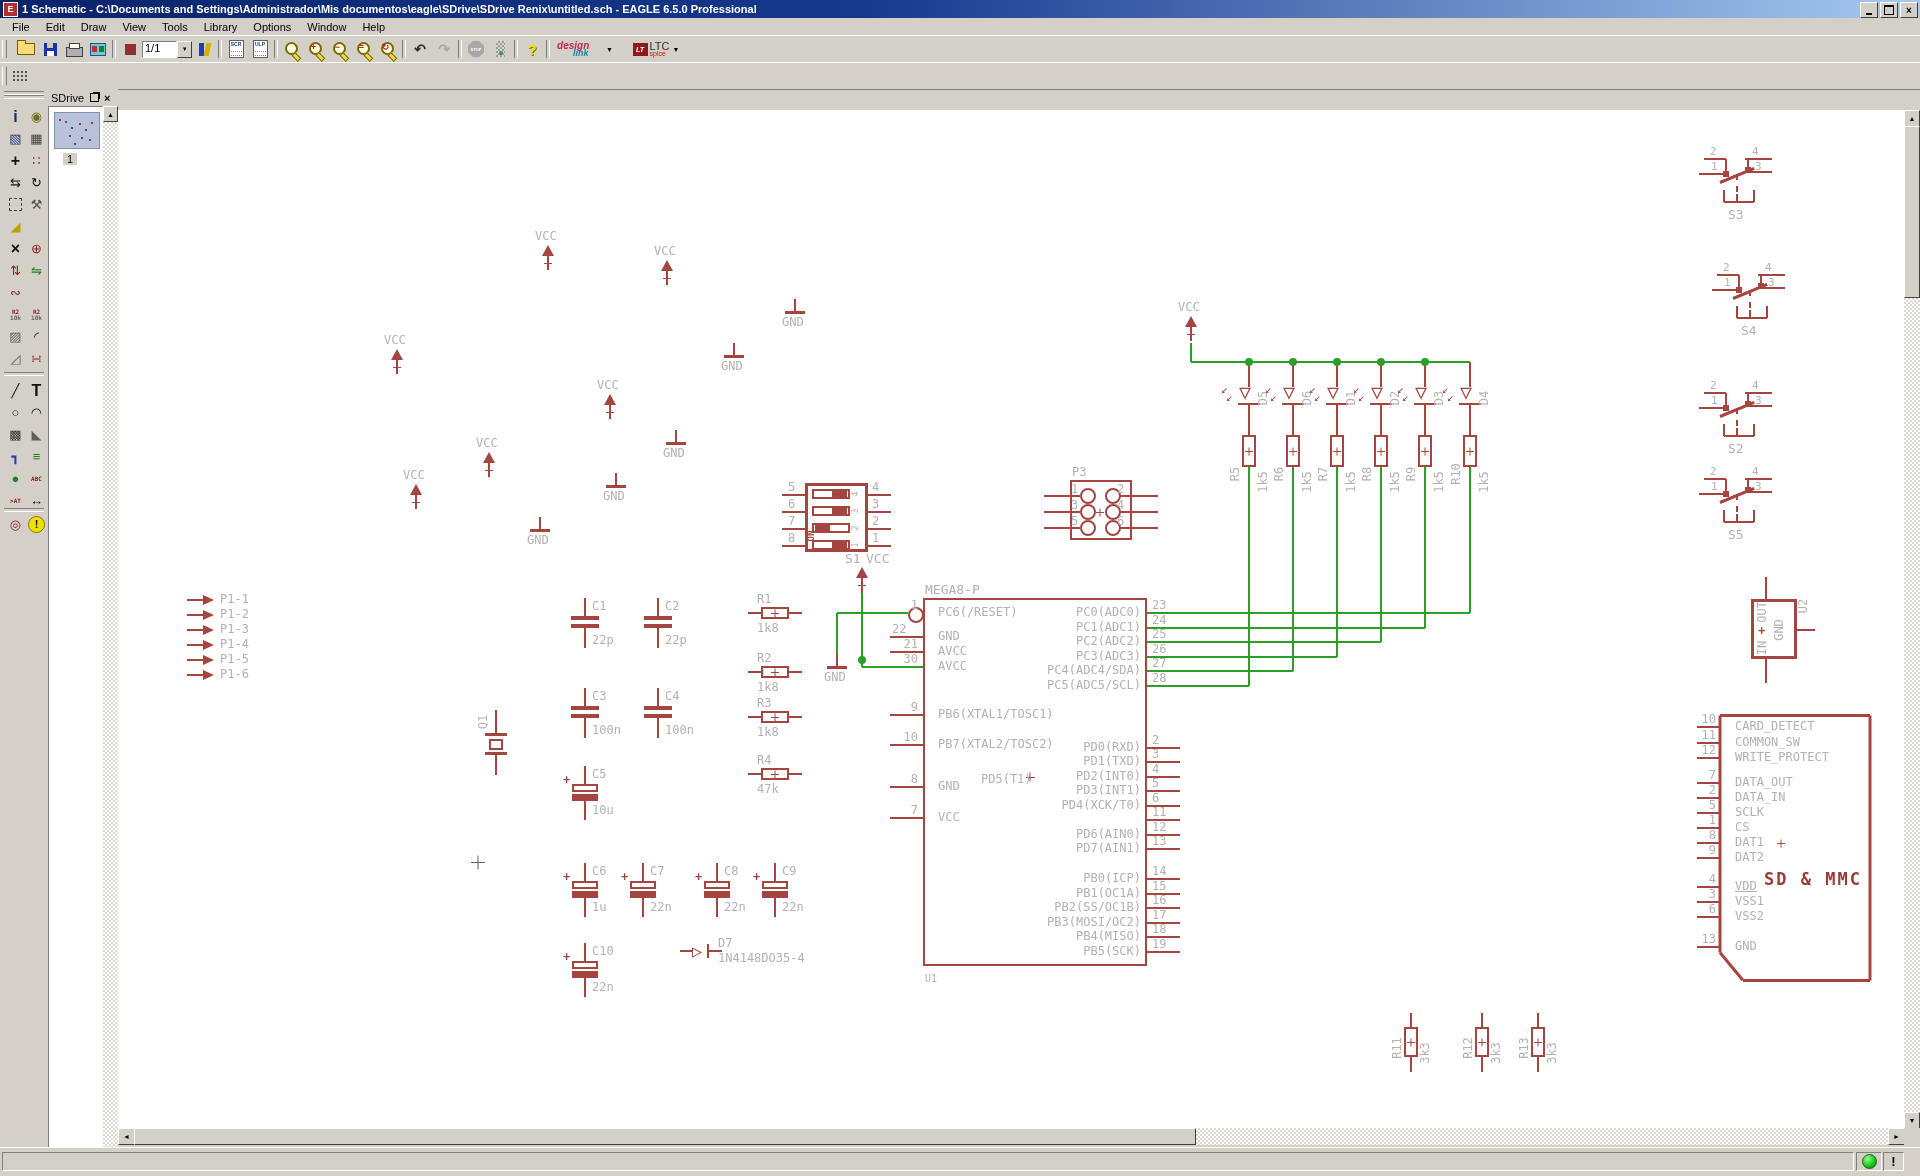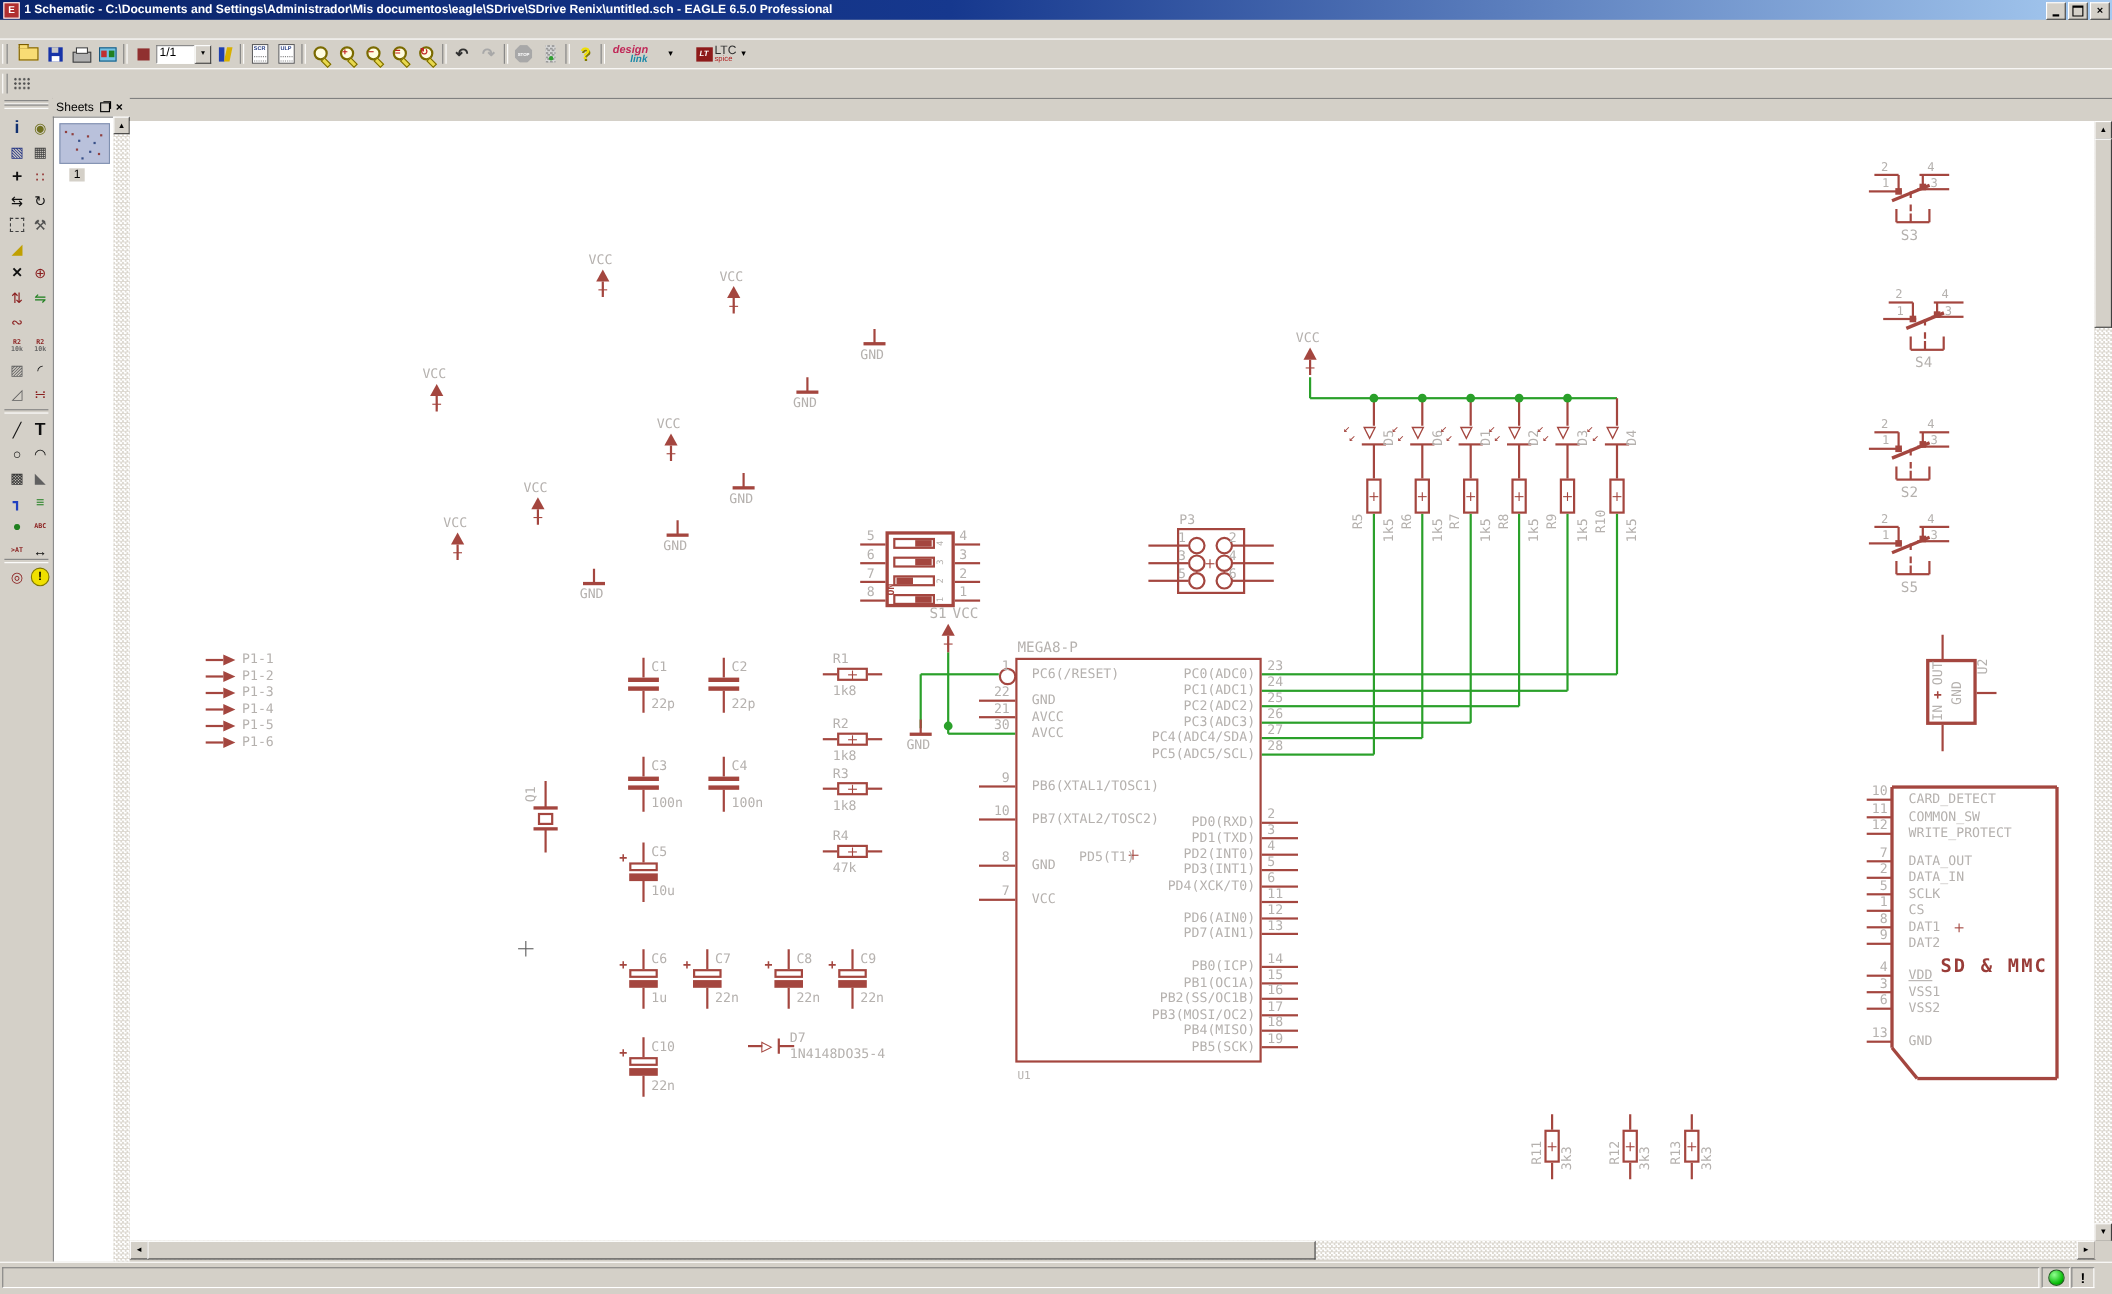--- a/index.html
+++ b/index.html
@@ -150,20 +150,31 @@
       <span class="wbtn raised">
           <span class="wmin"></span>
         </span>
       <span class="wbtn raised">
           <span class="wmax"></span>
         </span>
       <span class="wbtn raised">×</span>
     </span>
   </div>
 
+  <div id="menubar">
+      <span class="menuitem">File</span>
+      <span class="menuitem">Edit</span>
+      <span class="menuitem">Draw</span>
+      <span class="menuitem">View</span>
+      <span class="menuitem">Tools</span>
+      <span class="menuitem">Library</span>
+      <span class="menuitem">Options</span>
+      <span class="menuitem">Window</span>
+      <span class="menuitem">Help</span>
+    </div>
 
   <div id="toolbar1">
     <span class="tbhandle"></span>
   <span class="tbtn" style="left: 14px; width: 24px;">
         <span class="folder"></span>
       </span>
       <span class="tbtn" style="left: 38px; width: 24px;">
         <span class="floppy"></span>
       </span>
       <span class="tbtn" style="left: 62px; width: 24px;">
@@ -322,21 +333,21 @@
       </div>
       <div class="ptool" style="left: 26px; top: 402px; color: rgb(16, 16, 16);">↔</div>
       <div class="ptool" style="left: 5px; top: 426px; color: rgb(139, 32, 32);">◎</div>
       <div class="ptool" style="left: 26px; top: 426px;">
         <span class="warn">!</span>
       </div>
     </div>
 
   <div id="sheetspanel">
     <div id="sheetshdr">
-      <span>Sheets</span>
+      <span>SDrive</span>
       <span class="flt"></span>
       <span class="cls">×</span>
     </div>
     <div id="sheetsbody">
       <div id="sheetthumb">
           <span class="spk"></span>
         </div>
       <div id="sheetlabel">1</div>
     </div>
     <div id="sheetscroll">
@@ -780,21 +791,21 @@
         <div class="st vt" style="left: 1803px; top: 606px;">U2</div>
         <div class="st" style="left: 925px; top: 583px; font-size: 13px; line-height: 14px;">MEGA8-P</div>
         <div class="st" style="left: 925px; top: 972px; font-size: 10px; line-height: 14px;">U1</div>
         <div class="ln" style="left: 923px; top: 598px; width: 220px; height: 364px; border: 2px solid rgb(164, 70, 63); background: transparent;"></div>
         <div class="ln" style="left: 1025.5px; top: 776.5px; width: 9px; height: 1px; background: rgb(164, 70, 63); transform: rotate(0rad); transform-origin: 0px 0.5px;"></div>
         <div class="ln" style="left: 1030px; top: 772px; width: 9px; height: 1px; background: rgb(164, 70, 63); transform: rotate(1.5708rad); transform-origin: 0px 0.5px;"></div>
         <div class="ln" style="left: 908px; top: 607px; width: 12px; height: 12px; border: 2px solid rgb(164, 70, 63); border-radius: 50%; background: rgb(255, 255, 255);"></div>
         <div class="st" style="left: 892px; top: 599px; width: 26px; text-align: right;">1</div>
         <div class="st" style="left: 938px; top: 606px;">PC6(/RESET)</div>
         <div class="ln" style="left: 890px; top: 636px; width: 33px; height: 2px; background: rgb(164, 70, 63); transform: rotate(0rad); transform-origin: 0px 1px;"></div>
-        <div class="st" style="left: 892px; top: 623px; width: 26px; text-align: right;">22</div>
+        <div class="st" style="left: 892px; top: 623px; width: 26px; text-align: left;">22</div>
         <div class="st" style="left: 938px; top: 630px;">GND</div>
         <div class="ln" style="left: 890px; top: 651px; width: 33px; height: 2px; background: rgb(164, 70, 63); transform: rotate(0rad); transform-origin: 0px 1px;"></div>
         <div class="st" style="left: 892px; top: 638px; width: 26px; text-align: right;">21</div>
         <div class="st" style="left: 938px; top: 645px;">AVCC</div>
         <div class="st" style="left: 892px; top: 653px; width: 26px; text-align: right;">30</div>
         <div class="st" style="left: 938px; top: 660px;">AVCC</div>
         <div class="ln" style="left: 890px; top: 714px; width: 33px; height: 2px; background: rgb(164, 70, 63); transform: rotate(0rad); transform-origin: 0px 1px;"></div>
         <div class="st" style="left: 892px; top: 701px; width: 26px; text-align: right;">9</div>
         <div class="st" style="left: 938px; top: 708px;">PB6(XTAL1/TOSC1)</div>
         <div class="ln" style="left: 890px; top: 744px; width: 33px; height: 2px; background: rgb(164, 70, 63); transform: rotate(0rad); transform-origin: 0px 1px;"></div>

